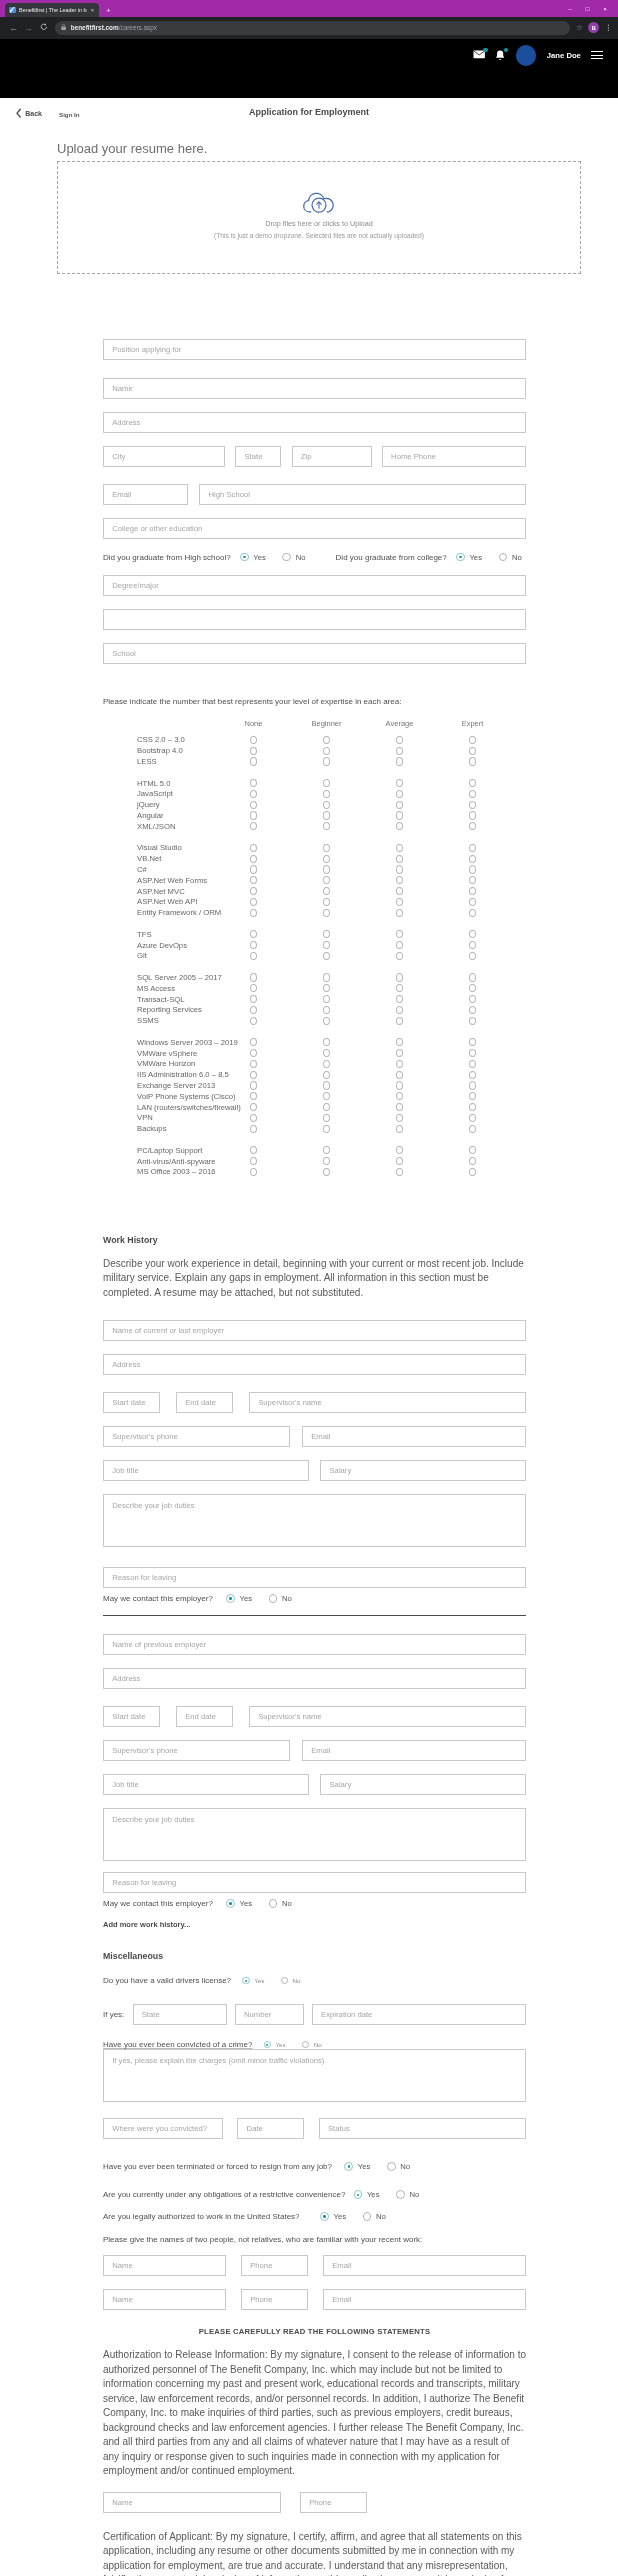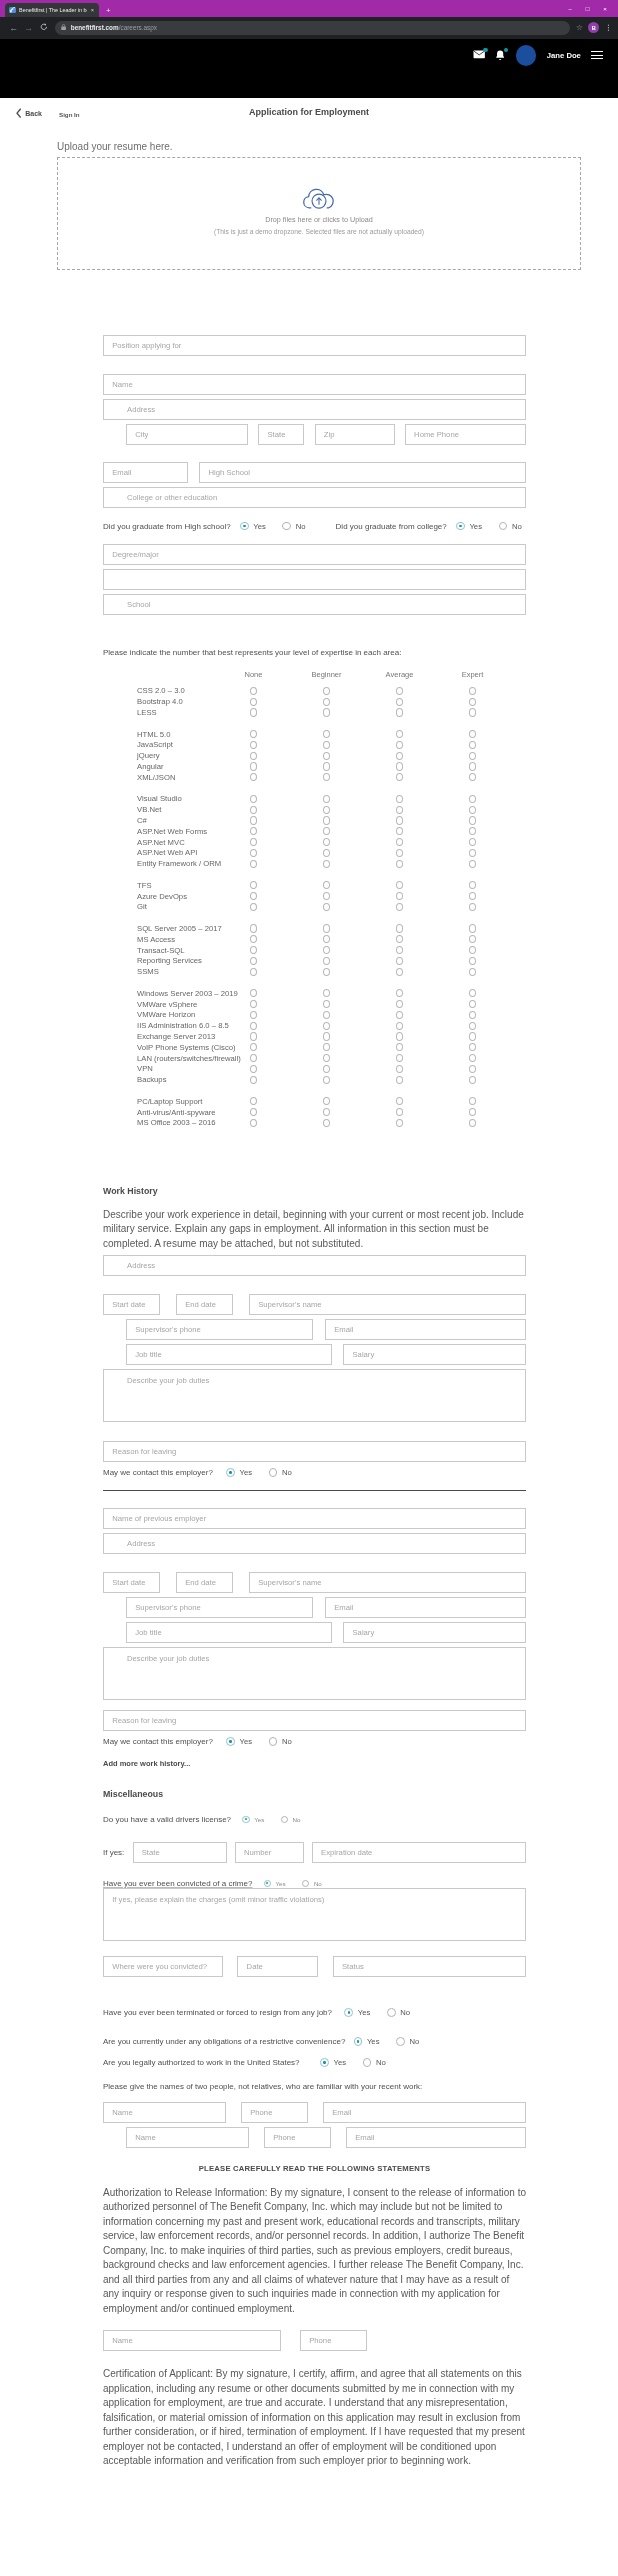--- a/index.html
+++ b/index.html
@@ -45,34 +45,34 @@
   .burger i { display:block; width:11.3px; height:1px; background:#fff; }
 
   
   .page { height:2671px; background:#fff; overflow:hidden; }
   .pagetop { position:relative; height:31px; }
   .back-link { position:absolute; left:15.5px; top:10.3px; display:flex; align-items:center; gap:4.1px; }
   .back-label { font-size:7px; font-weight:bold; color:#4A4A4A; }
   .signin { position:absolute; left:59px; top:13.4px; font-size:6.2px; font-weight:bold; color:#555; }
   .page-title { position:absolute; left:0; right:0; top:9.3px; text-align:center;
                 font-size:9px; font-weight:bold; color:#4A4A4A; }
-  .upload-label { margin:12.4px 0 0 57px; font-size:10px; color:#6E6E6E; }
+  .upload-label { margin:12.4px 0 0 57px; font-size:13px; color:#6E6E6E; }
   .dropzone { margin:5.2px 0 0 57px; width:524px; height:113px; border:1px dashed #A6A6A6;
               display:flex; flex-direction:column; align-items:center; padding-top:27px; }
   .dz-l1 { margin-top:5.2px; font-size:7.2px; color:#8A8A8A; }
   .dz-l2 { margin-top:4.1px; font-size:6.7px; color:#9A9A9A; }
 
   .col { width:423px; margin-left:103px; }
   .inp { width:100%; height:21px; border:0.5px solid #C9C9C9; padding:0 8.2px; font-size:7.7px;
          color:#555; font-family:inherit; background:#fff; display:block; }
   .inp::placeholder, .ta::placeholder { color:#A6A6A6; opacity:1; }
   .ta { width:100%; border:0.5px solid #C9C9C9; padding:6.2px 8.2px; font-size:7.7px; color:#555;
         font-family:inherit; resize:none; display:block; background:#fff; }
   .row { display:flex; }
-  .mt-l { margin-top:17.5px; } .mt-m { margin-top:4px;padding-left:23px; } .mt-s { margin-top:10.3px; }
+  .mt-l { margin-top:17.5px; } .mt-m { margin-top:13px; } .mt-s { margin-top:10.3px; }
 
   .q { display:flex; align-items:center; }
   .q-label { font-size:8px; color:#4F4F4F; }
   .radio { width:8.8px; height:8.8px; border:0.5px solid #B3B3B3; border-radius:50%;
            display:inline-block; position:relative; background:#fff; flex:0 0 auto; }
   .radio.checked { border-color:#8FC3CC; }
   .radio.checked::after { content:''; position:absolute; left:2.1px; top:2.1px; right:2.1px; bottom:2.1px;
            background:var(--accent_teal,#1795A5); border-radius:50%; }
   .radio.small { width:7.2px; height:7.2px; }
   .radio.small.checked::after { left:1.5px; top:1.5px; right:1.5px; bottom:1.5px; }
@@ -762,20 +762,21 @@
           </div>
           <div class="scell">
             <span class="mradio"></span>
           </div>
         </div>
       </div>
 
     <div class="h2" style="margin-top:58px">Work History</div>
     <div class="para" style="margin-top:11.3px">Describe your work experience in detail, beginning with your current or most recent job. Include military service.  Explain any gaps in employment.  All information in this section must be completed. A resume may be attached, but not substituted.</div>
 
+    <input class="inp" style="margin-top: 19.6px;" placeholder="Name of current or last employer">
     <input class="inp mt-m" placeholder="Address" style="">
     <div class="row mt-l" style="gap:16px">
       <input class="inp" style="width: 57px;" placeholder="Start date">
       <input class="inp" style="width: 57px;" placeholder="End date">
       <input class="inp" style="flex: 1 1 0%;" placeholder="Supervisor's name">
     </div>
     <div class="row mt-m" style="gap:12px">
       <input class="inp" style="width: 187px;" placeholder="Supervisor's phone">
       <input class="inp" style="flex: 1 1 0%;" placeholder="Email">
     </div>
@@ -848,25 +849,25 @@
       <span class="r-lab small">Yes</span>
       <span class="r-gap"></span>
       <span class="radio small"></span>
       <span class="r-lab small">No</span>
     </div>
 
     <textarea class="ta" style="margin-top: 0; height: 53px;" placeholder="If yes, please explain the charges (omit minor traffic violations)"></textarea>
 
     <div class="row" style="margin-top:15.5px; gap:14.4px">
       <input class="inp" style="width: 120px;" placeholder="Where were you convicted?">
-      <input class="inp" style="width: 81px;" placeholder="Date">
+      <input class="inp" style="width: 67px;" placeholder="Date">
       <input class="inp" style="flex: 1 1 0%;" placeholder="Status">
     </div>
 
-    <div class="q" style="margin-top:31px">
+    <div class="q" style="margin-top:23px">
       <span class="q-label">Have you ever been terminated or forced to resign from any job?</span>
       <span class="radio checked" style="margin-left:12.4px"></span>
       <span class="r-lab">Yes</span>
       <span class="r-gap"></span>
       <span class="radio"></span>
       <span class="r-lab">No</span>
     </div>
 
 
     <div class="q" style="margin-top:19.6px">

